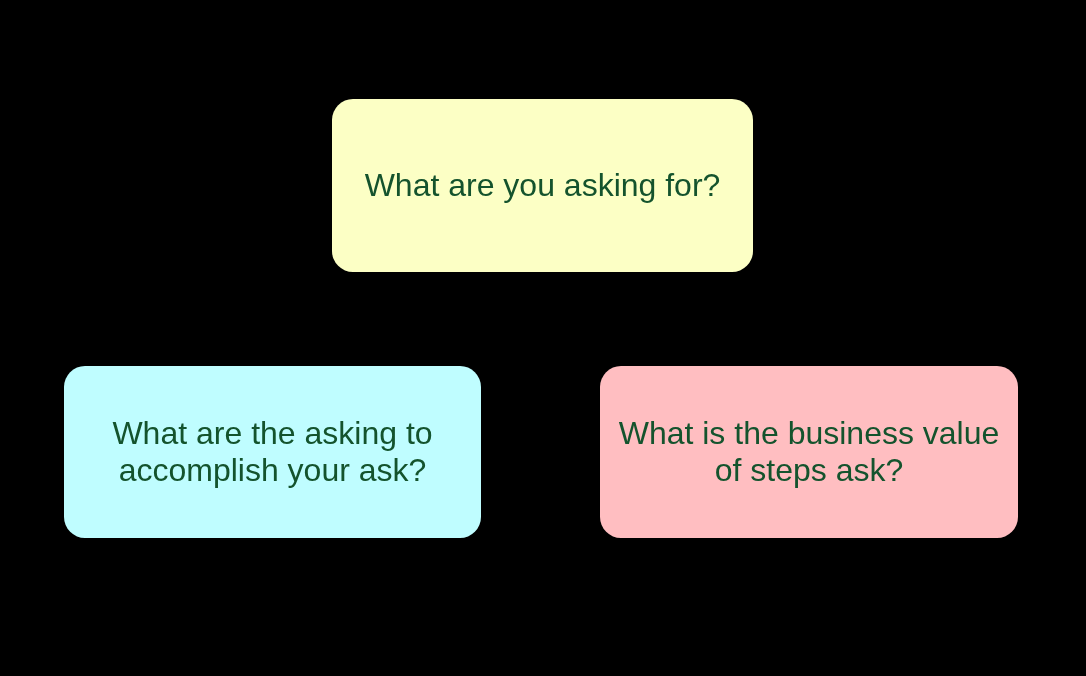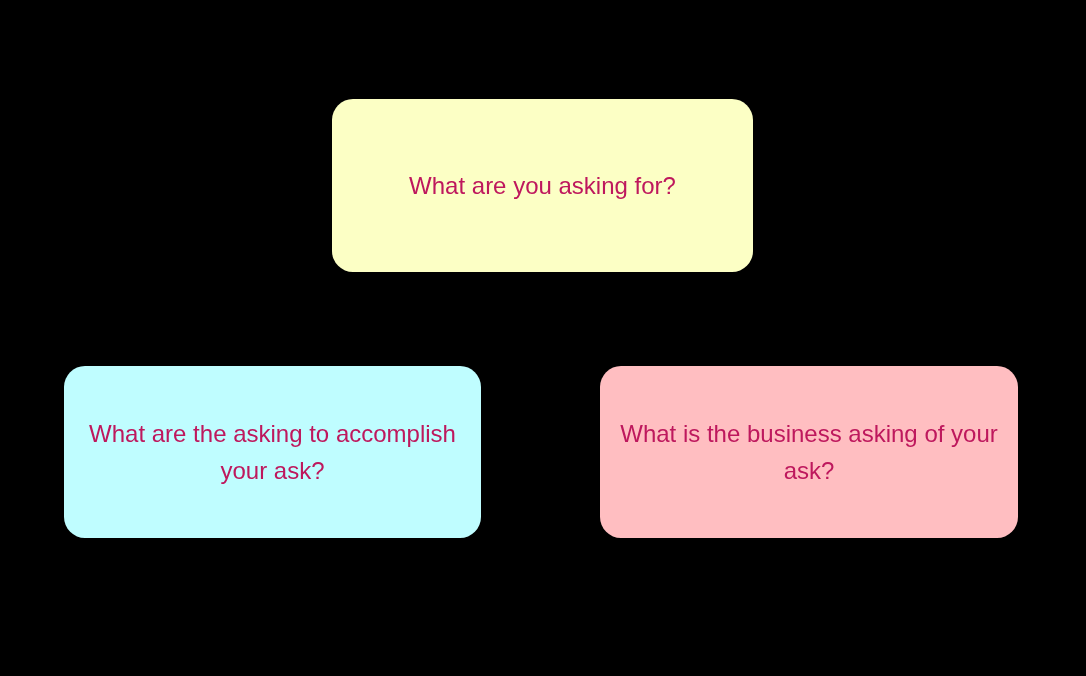--- a/index.html
+++ b/index.html
@@ -19,23 +19,23 @@
     position: absolute;
     border-radius: 21px;
     display: flex;
     align-items: center;
     justify-content: center;
     text-align: center;
   }
   .node-label {
     display: block;
     max-width: 400px;
-    font-size: 24px;
+    font-size: 32px;
     line-height: 37px;
-    color: #be185d;
+    color: #14532d;
     font-weight: 400;
   }
   .node-top {
     left: 332px;
     top: 99px;
     width: 421px;
     height: 173px;
   }
   .node-bottom-left {
     left: 64px;
@@ -57,16 +57,16 @@
 
   <div class="node node-top" style="background-color: rgb(252, 255, 197);">
     <span class="node-label">What are you asking for?</span>
   </div>
 
   <div class="node node-bottom-left" style="background-color: rgb(191, 253, 255);">
     <span class="node-label">What are the asking to accomplish your ask?</span>
   </div>
 
   <div class="node node-bottom-right" style="background-color: rgb(255, 190, 193);">
-    <span class="node-label">What is the business asking of your ask?</span>
+    <span class="node-label">What is the business value of steps ask?</span>
   </div>
 
 </div>
 
 </body></html>

